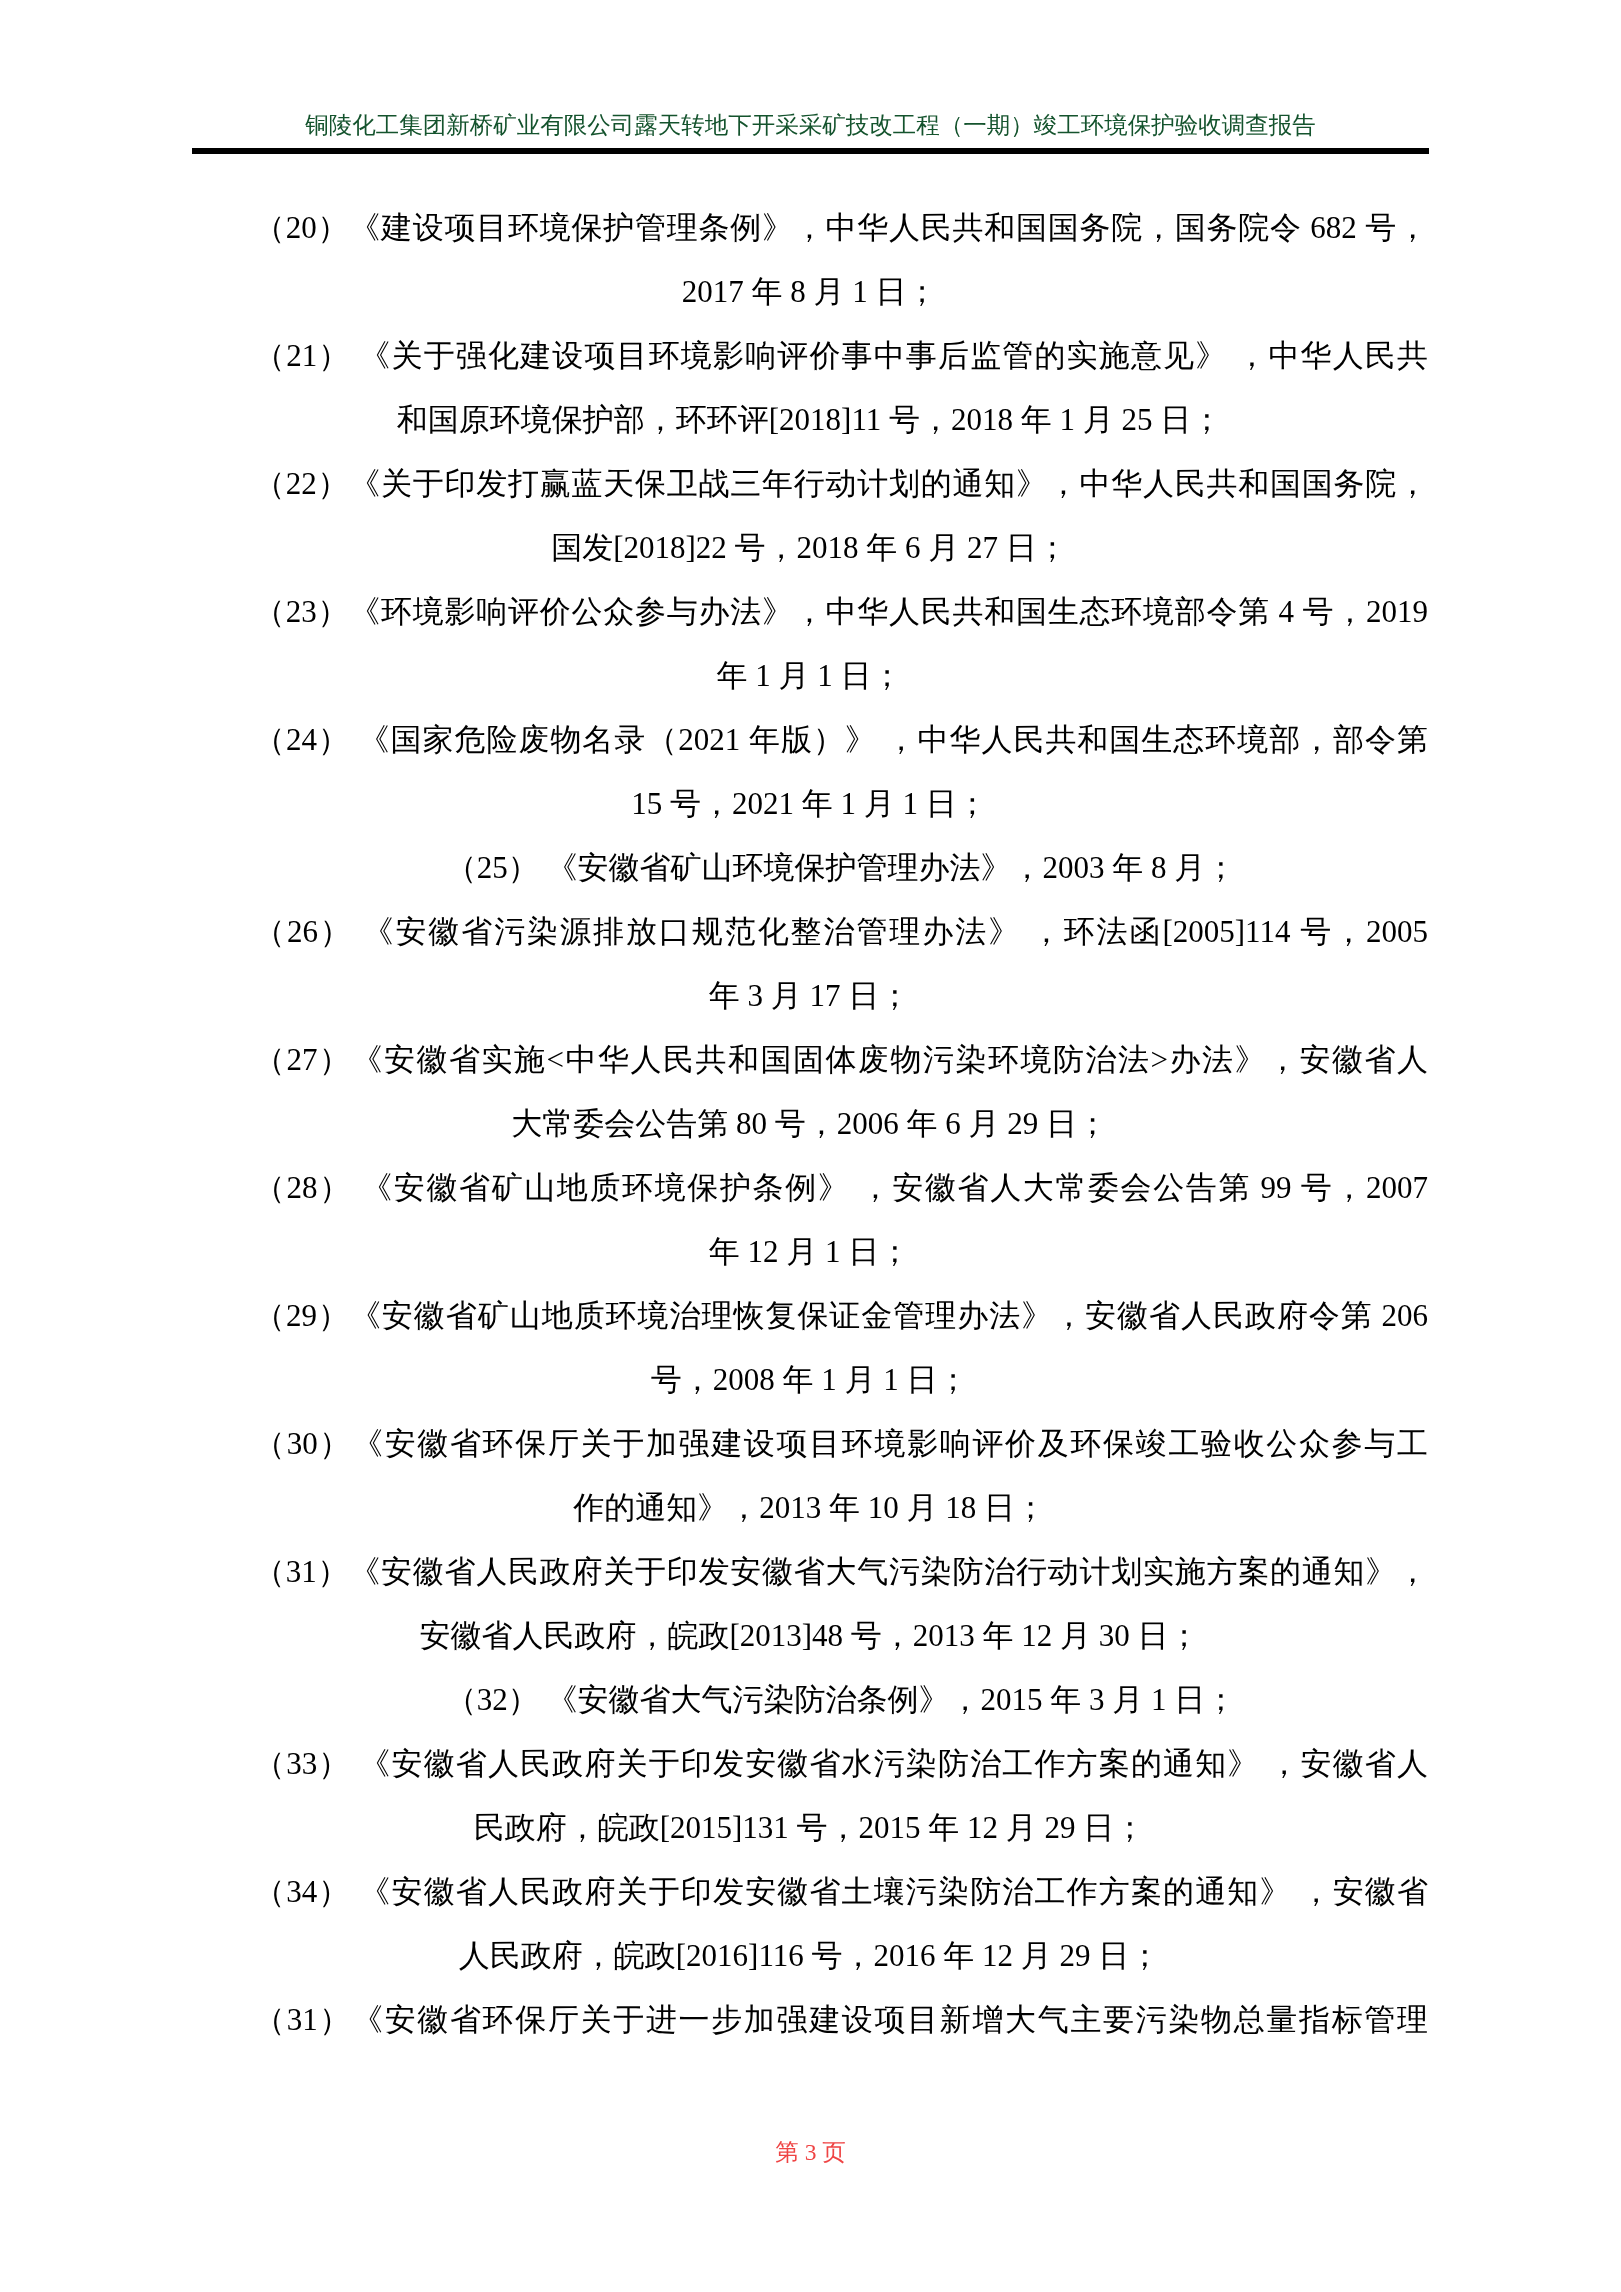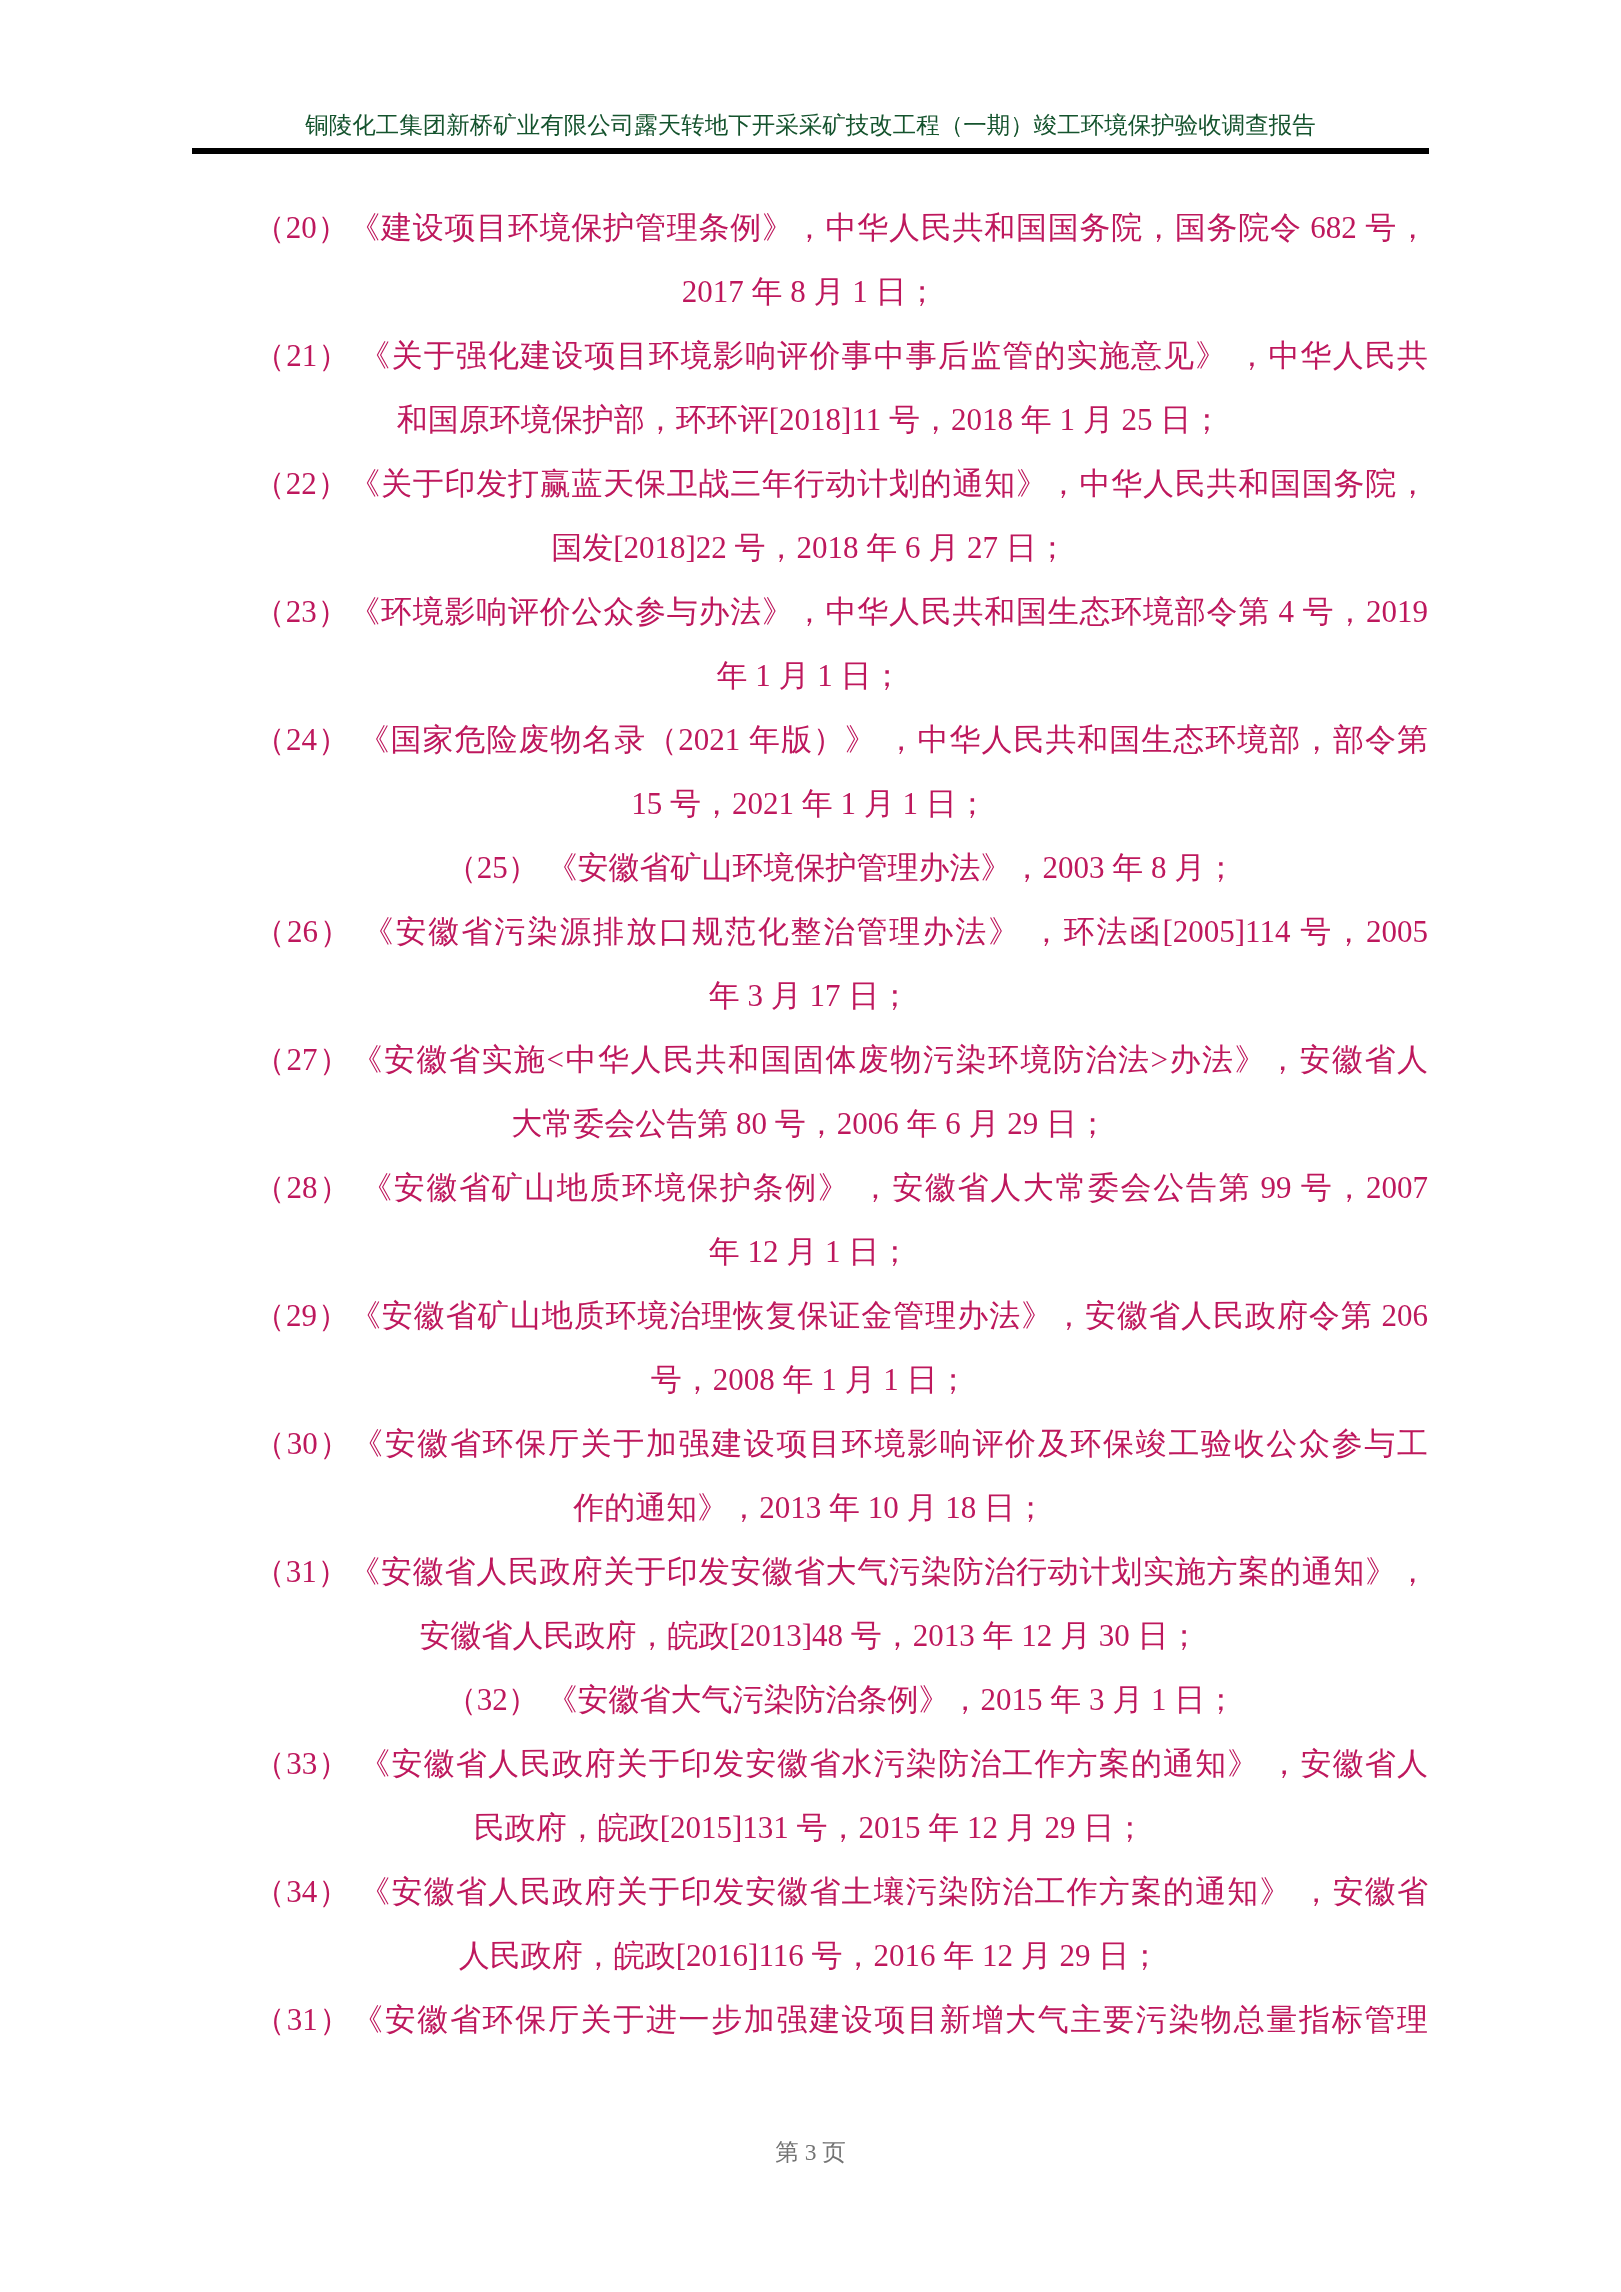--- a/index.html
+++ b/index.html
@@ -37,21 +37,21 @@
     height: 5.9px;
     background: #000000;
   }
   .doc-body {
     position: absolute;
     top: 196px;
     left: 191px;
     width: 1237px;
     font-size: 31px;
     line-height: 64px;
-    color: #be185d;
+    color: #000000;
   }
   .ln {
     height: 64px;
     overflow: hidden;
     text-align: center;
   }
   .ln.first {
     text-indent: 63px;
   }
   .ln.fill {
@@ -59,21 +59,21 @@
     text-align-last: justify;
   }
   .footer {
     position: absolute;
     top: 2137px;
     left: 0;
     width: 100%;
     text-align: center;
     font-size: 23.5px;
     line-height: 31px;
-    color: #737373;
+    color: #ef4444;
   }
 </style>
 </head>
 <body>
 
 <div class="page">
 
   <div class="header-title">铜陵化工集团新桥矿业有限公司露天转地下开采采矿技改工程（一期）竣工环境保护验收调查报告</div>
 
   <div class="header-rule"></div>

